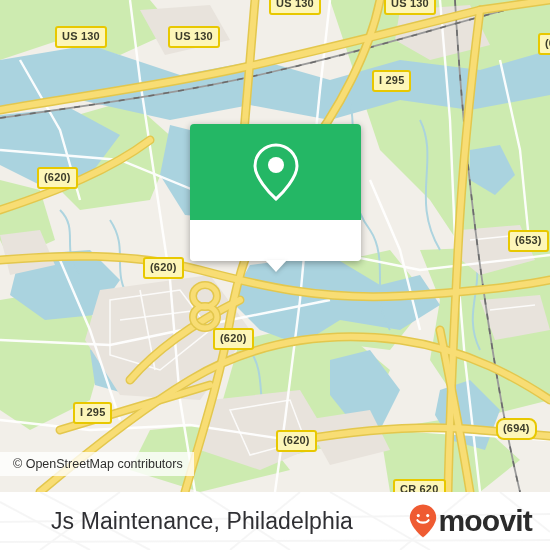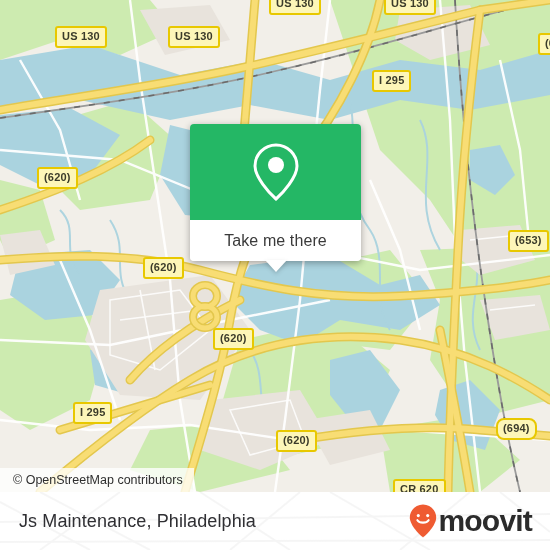--- a/index.html
+++ b/index.html
@@ -96,21 +96,21 @@
     border-left: 11px solid transparent;
     border-right: 11px solid transparent;
     border-top: 12px solid #ffffff;
     filter: drop-shadow(0 2px 2px rgba(0,0,0,0.18));
   }
 
   
   #attribution {
     position: absolute;
     left: 0;
-    top: 468px;
+    top: 452px;
     height: 24px;
     display: flex;
     align-items: center;
     padding-left: 13px;
     padding-right: 11px;
     background: rgba(255,255,255,0.78);
     font-size: 12.5px;
     color: #2e2e2e;
     z-index: 30;
     box-sizing: border-box;
@@ -132,24 +132,25 @@
     overflow: hidden;
   }
   #footer-watermark {
     position: absolute;
     left: 0; top: 0; width: 550px; height: 58px;
     pointer-events: none;
     opacity: 0.5;
   }
   #footer-title {
     position: relative;
-    font-size: 18px;
+    font-size: 23px;
     color: #2f2f33;
     letter-spacing: 0.1px;
     z-index: 2;
+    margin-left: 32px;
   }
   #brand {
     position: relative;
     display: flex;
     align-items: center;
     z-index: 2;
   }
   #brand-text {
     font-size: 30px;
     font-weight: bold;
@@ -309,21 +310,20 @@
     <div class="shield" style="left:393px; top:479px;">CR 620</div>
 
     <div id="popup-card">
       <div id="popup-top" style="background:#24b765;">
         <svg width="54" height="62" viewBox="0 0 54 62">
           <path d="M27 4 C15.4 4 6 13.4 6 25 C6 36 20 52 27 58 C34 52 48 36 48 25 C48 13.4 38.6 4 27 4 Z" fill="none" stroke="#ffffff" stroke-width="3"></path>
           <circle cx="27" cy="24" r="8" fill="#ffffff"></circle>
         </svg>
       </div>
       <div id="popup-bottom">
-        <span id="popup-label">Take me there</span>
         <div id="popup-tail"></div>
       </div>
     </div>
 
     <div id="attribution">
       <span>© OpenStreetMap contributors</span>
     </div>
 
   </div>
 

